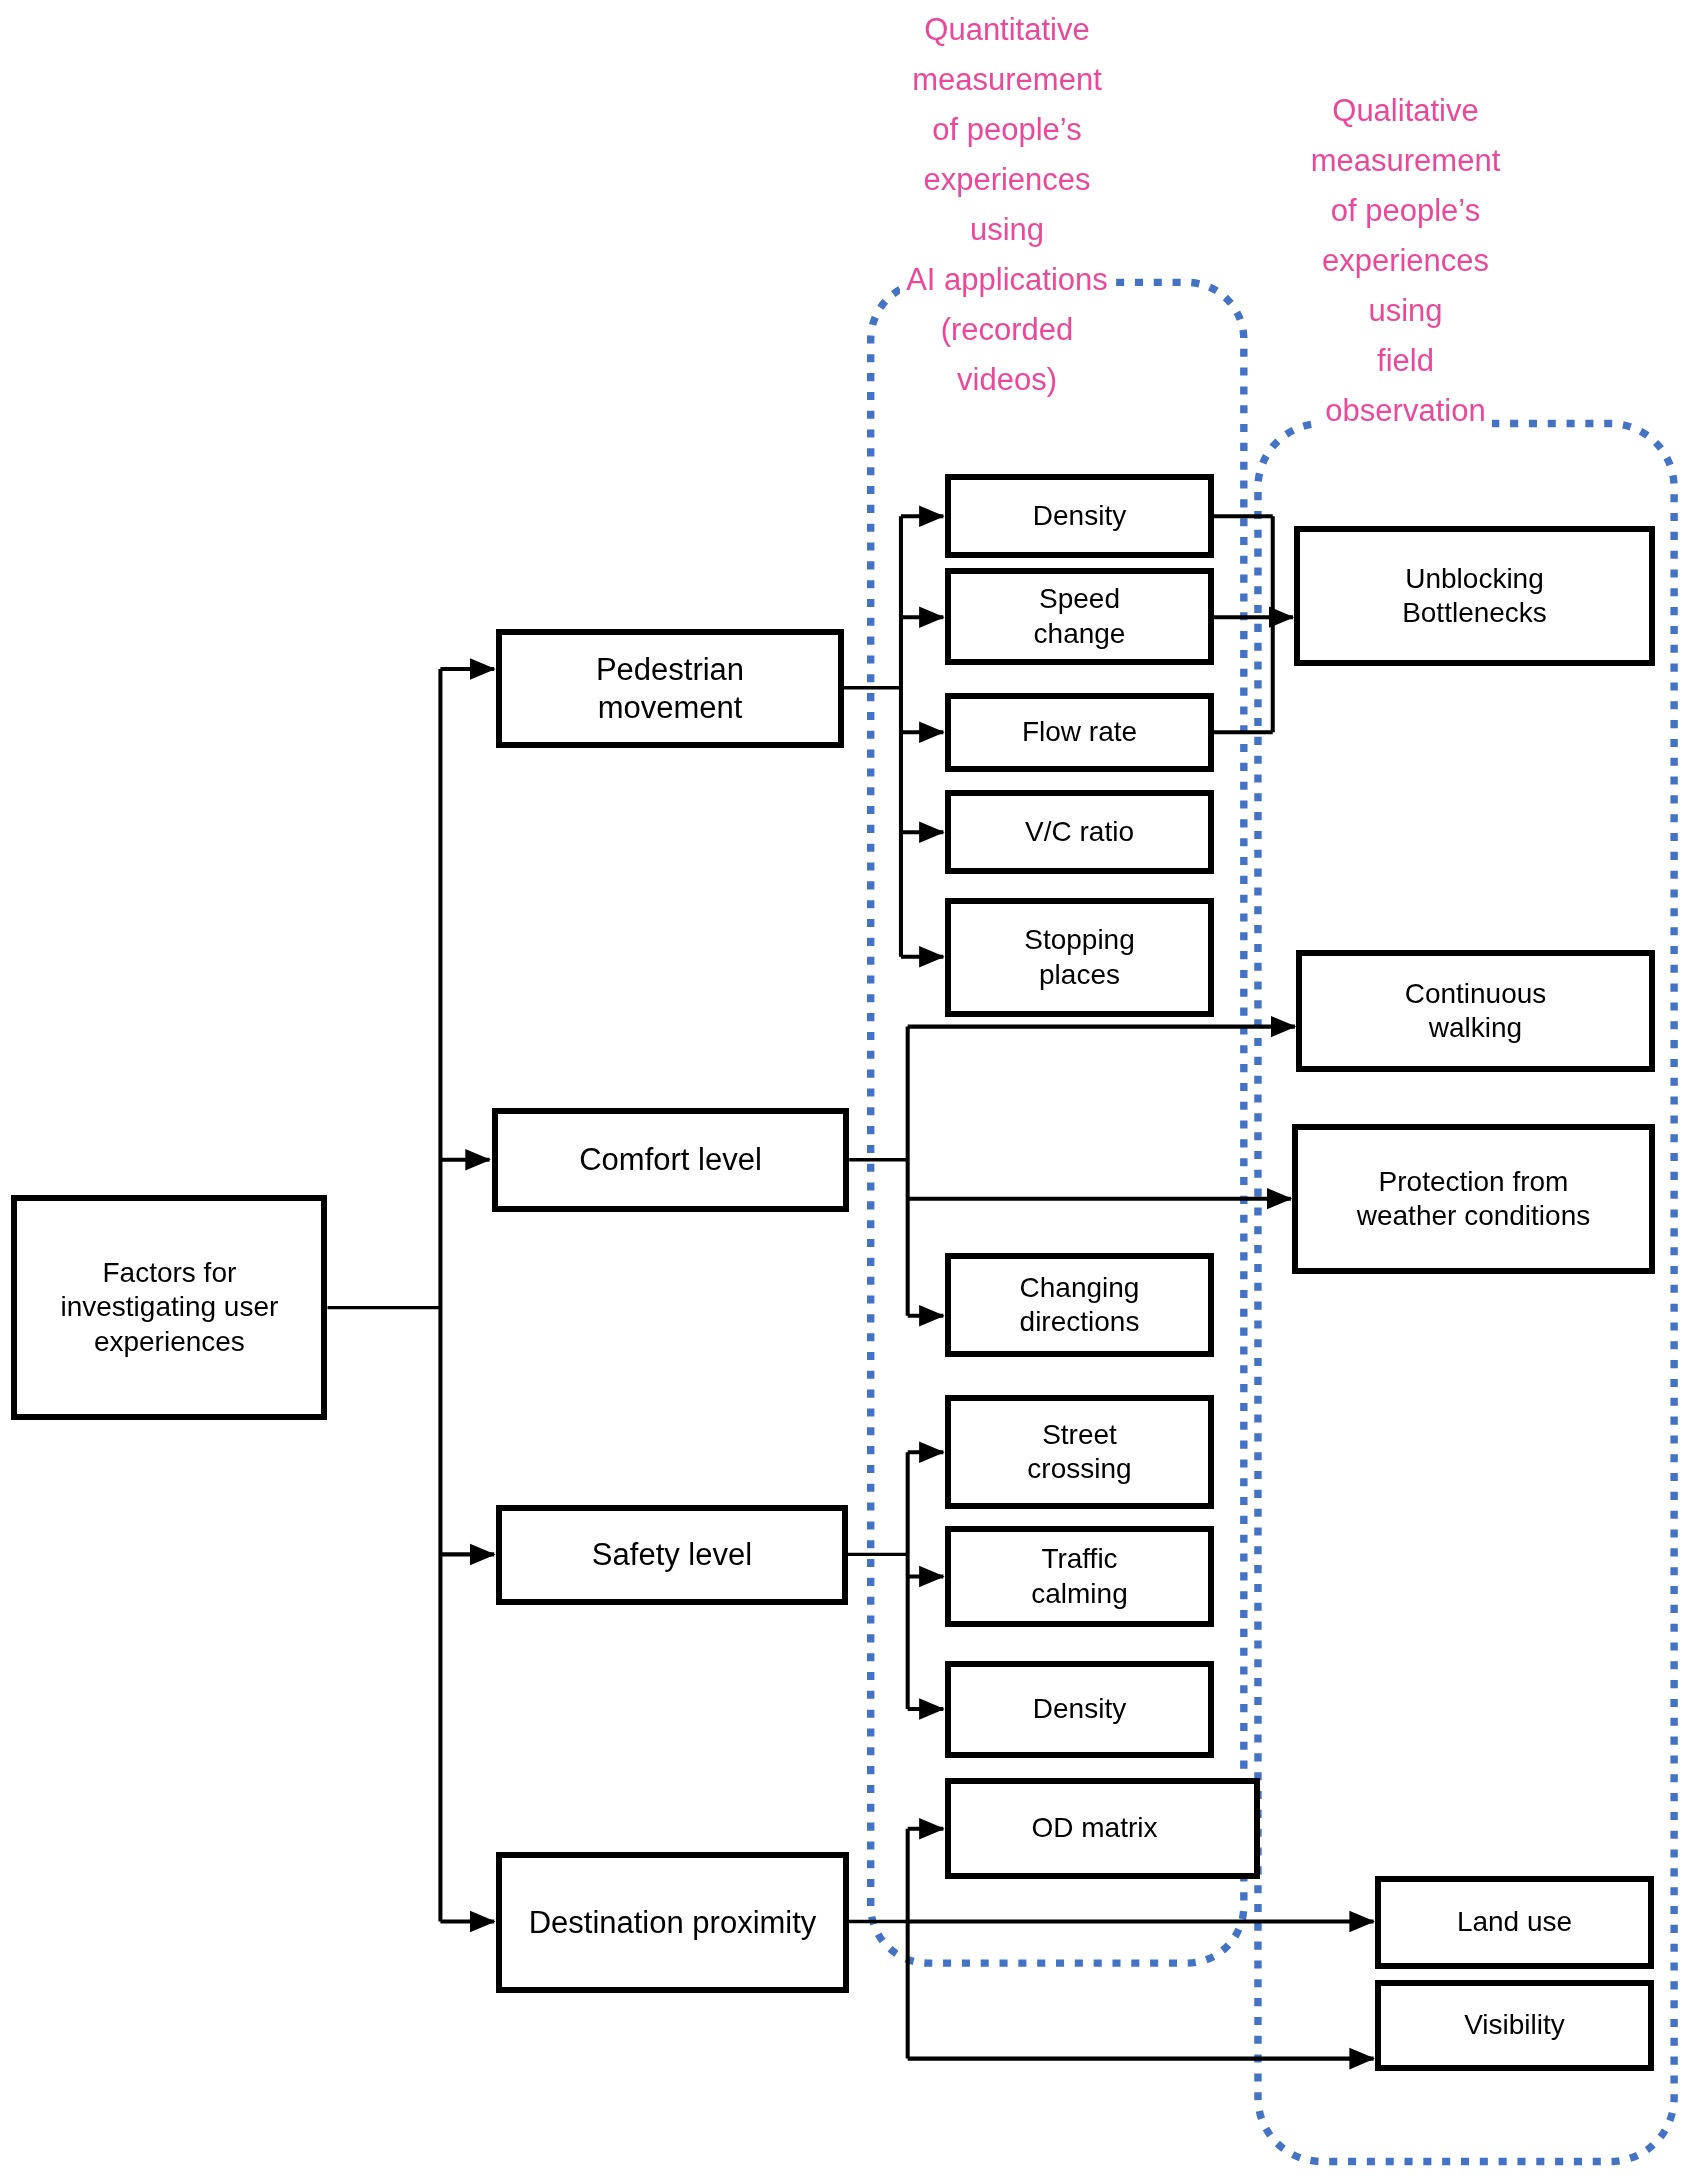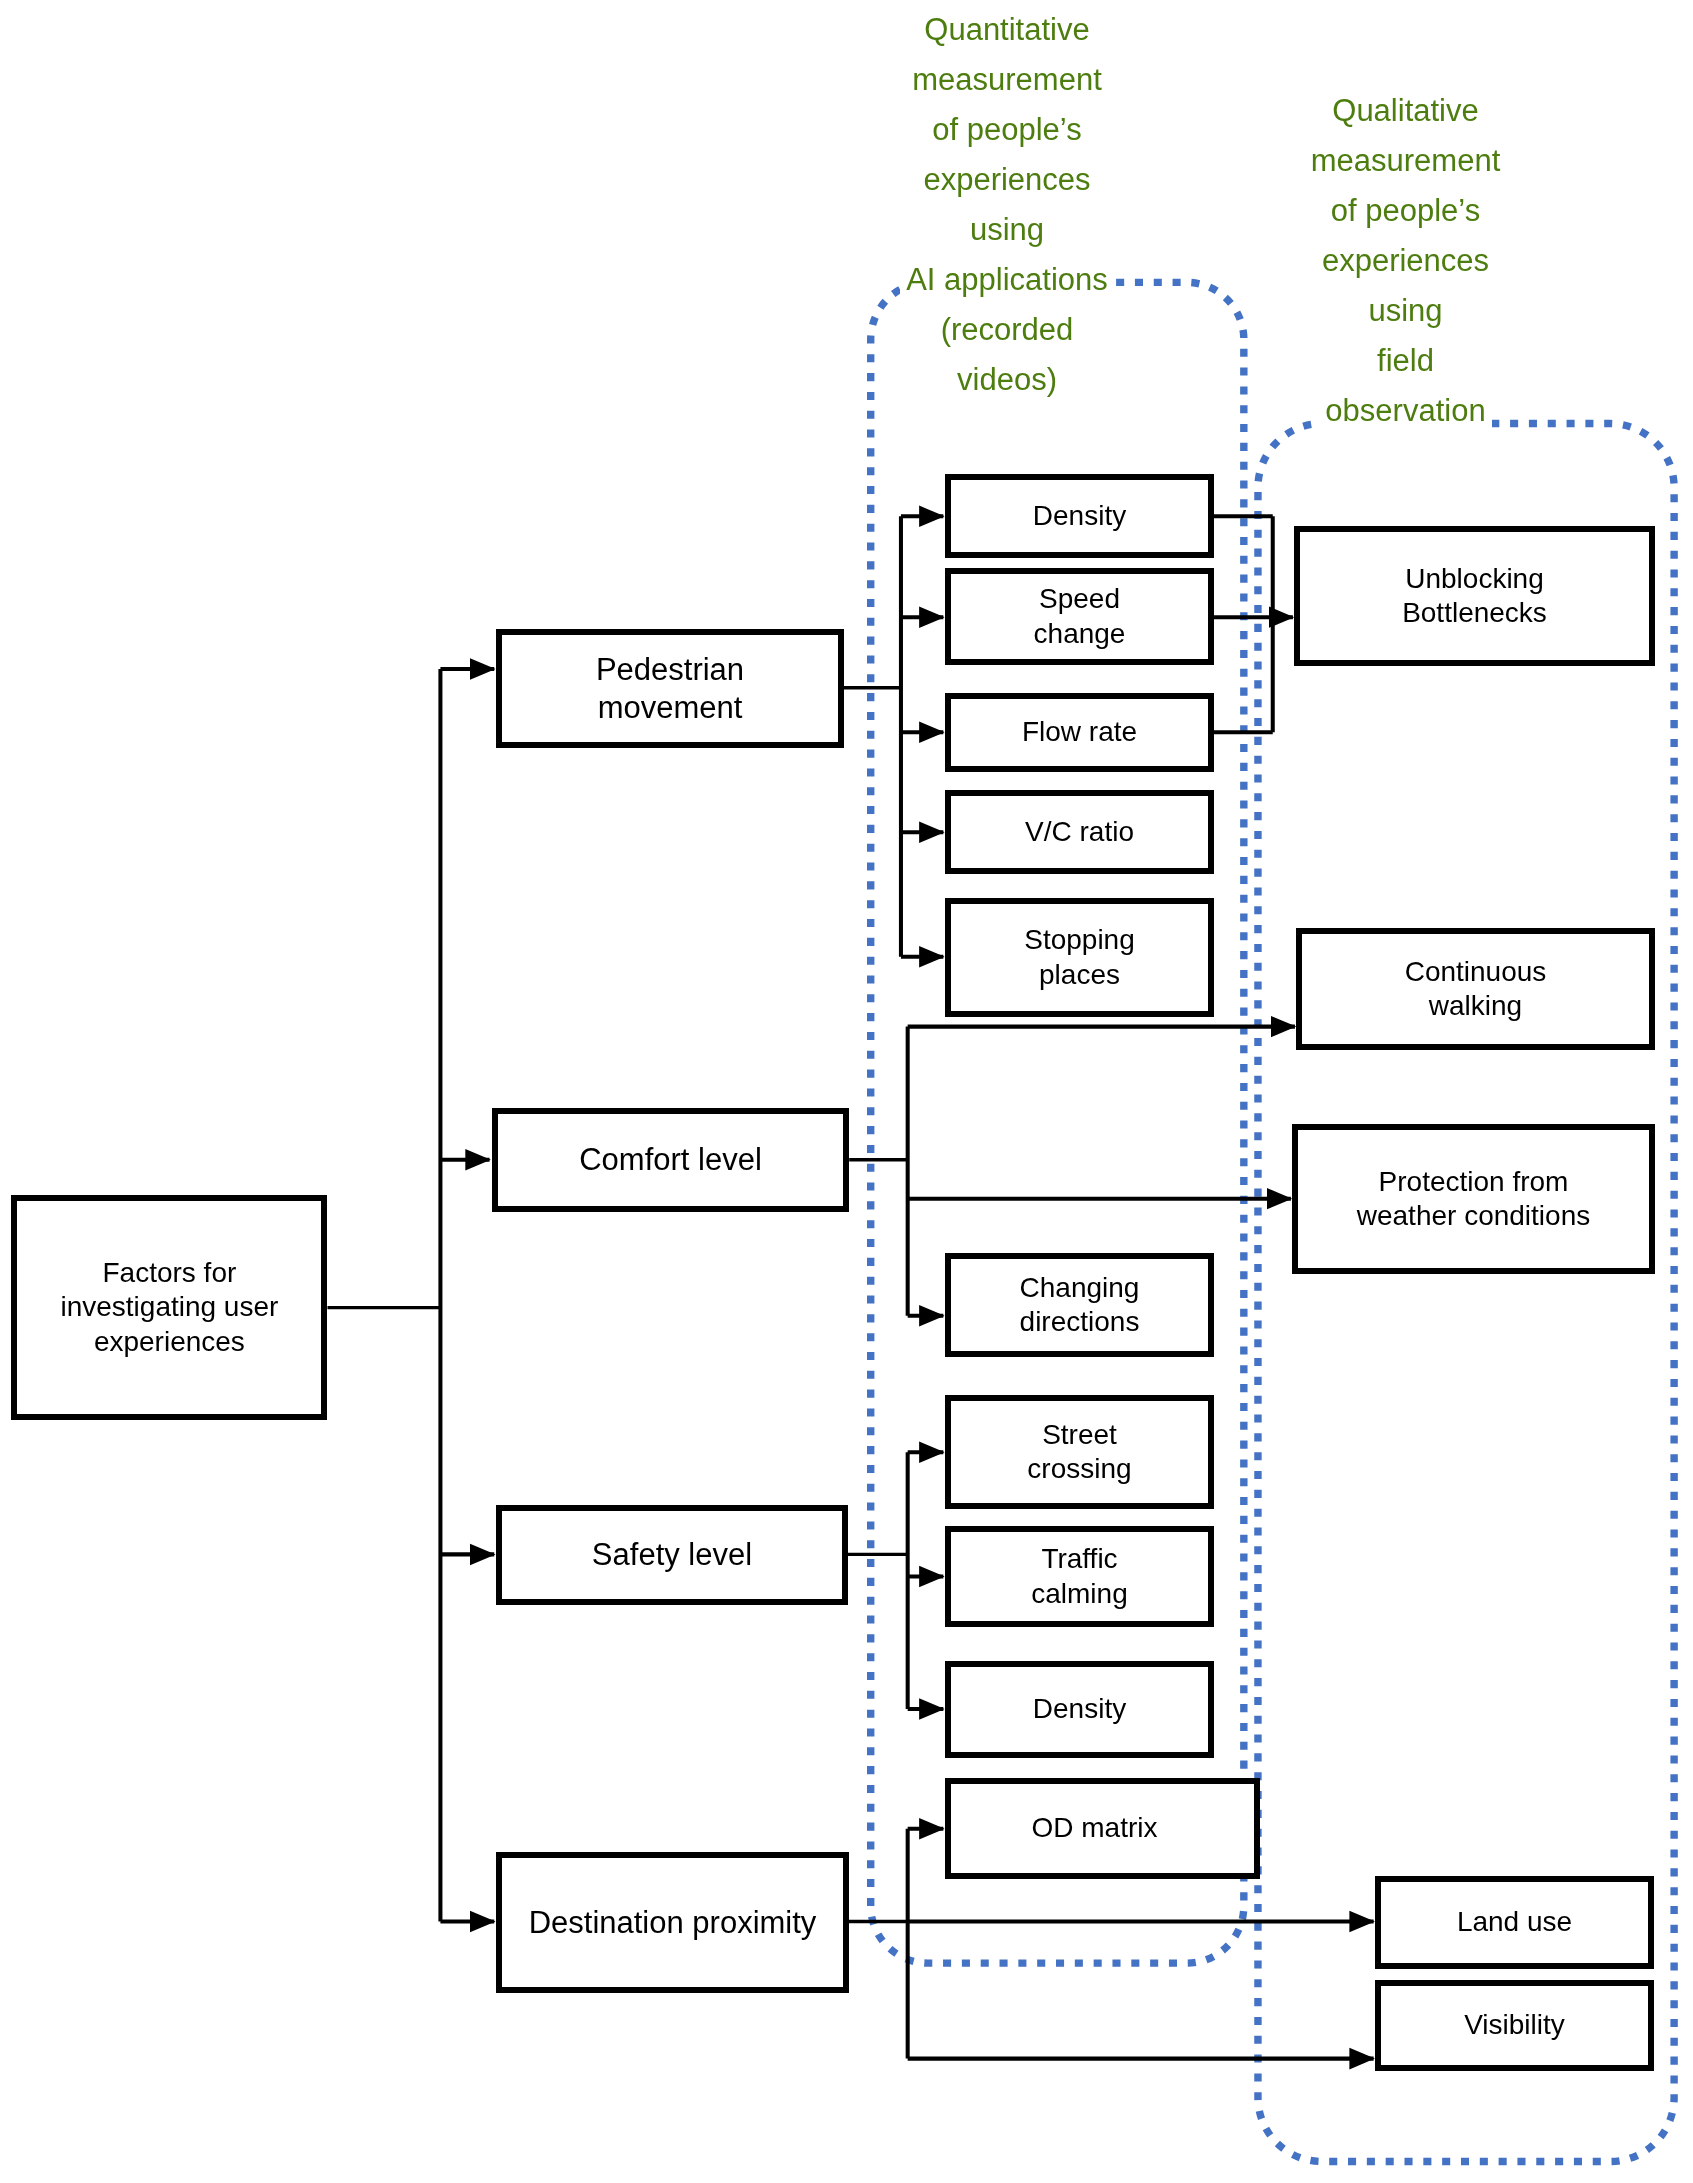--- a/index.html
+++ b/index.html
@@ -9,21 +9,21 @@
   .node{position:absolute;z-index:2;background:#ffffff;border:6.7px solid #000000;
         box-sizing:border-box;display:flex;align-items:center;justify-content:center;
         text-align:center;color:#000000;line-height:1.22;}
   .b-root{font-size:28px;padding:0 13.4px;}
   .b-cat{font-size:31px;padding:0 20px;}
   .b-item{font-size:28px;border-width:6px;padding:0 52px;}
   .b-right{font-size:28px;border-width:6px;padding:0 61px;}
   .b-unblock{padding:16px 77px;}
   .b-prot{padding:16px 54px;}
   .blabel{position:absolute;z-index:3;display:flex;flex-direction:column;align-items:center;}
-  .blabel div{background:#ffffff;color:#4d7c0f;font-size:31px;line-height:50px;
+  .blabel div{background:#ffffff;color:#ec4899;font-size:31px;line-height:50px;
               padding:0 6.7px;white-space:nowrap;}
 </style>
 </head>
 <body>
 
 <div class="page">
 
   <svg class="lines" width="1693" height="2183" viewBox="0 0 2518 3247">
     <defs>
       <marker id="arw" markerUnits="userSpaceOnUse" markerWidth="40" markerHeight="34" refX="36" refY="17" orient="auto">
@@ -109,19 +109,19 @@
   <div class="node b-item" style="left:945px;top:693px;width:269px;height:79px;">Flow rate</div>
   <div class="node b-item" style="left:945px;top:790px;width:269px;height:84px;">V/C ratio</div>
   <div class="node b-item" style="left:945px;top:898px;width:269px;height:119px;">Stopping places</div>
   <div class="node b-item" style="left:945px;top:1253px;width:269px;height:104px;">Changing directions</div>
   <div class="node b-item" style="left:945px;top:1395px;width:269px;height:114px;">Street crossing</div>
   <div class="node b-item" style="left:945px;top:1526px;width:269px;height:101px;">Traffic calming</div>
   <div class="node b-item" style="left:945px;top:1661px;width:269px;height:97px;">Density</div>
   <div class="node b-item" style="left:945px;top:1778px;width:315px;height:101px;padding-left:36px;">OD matrix</div>
 
   <div class="node b-right b-unblock" style="left:1294px;top:526px;width:361px;height:140px;">Unblocking Bottlenecks</div>
-  <div class="node b-right" style="left:1296px;top:928px;width:359px;height:122px;">Continuous walking</div>
+  <div class="node b-right" style="left:1296px;top:950px;width:359px;height:122px;">Continuous walking</div>
   <div class="node b-right b-prot" style="left:1292px;top:1124px;width:363px;height:150px;">Protection from weather conditions</div>
   <div class="node b-right" style="left:1375px;top:1876px;width:279px;height:93px;">Land use</div>
   <div class="node b-right" style="left:1375px;top:1980px;width:279px;height:91px;">Visibility</div>
 
 </div>
 
 
 </body></html>

